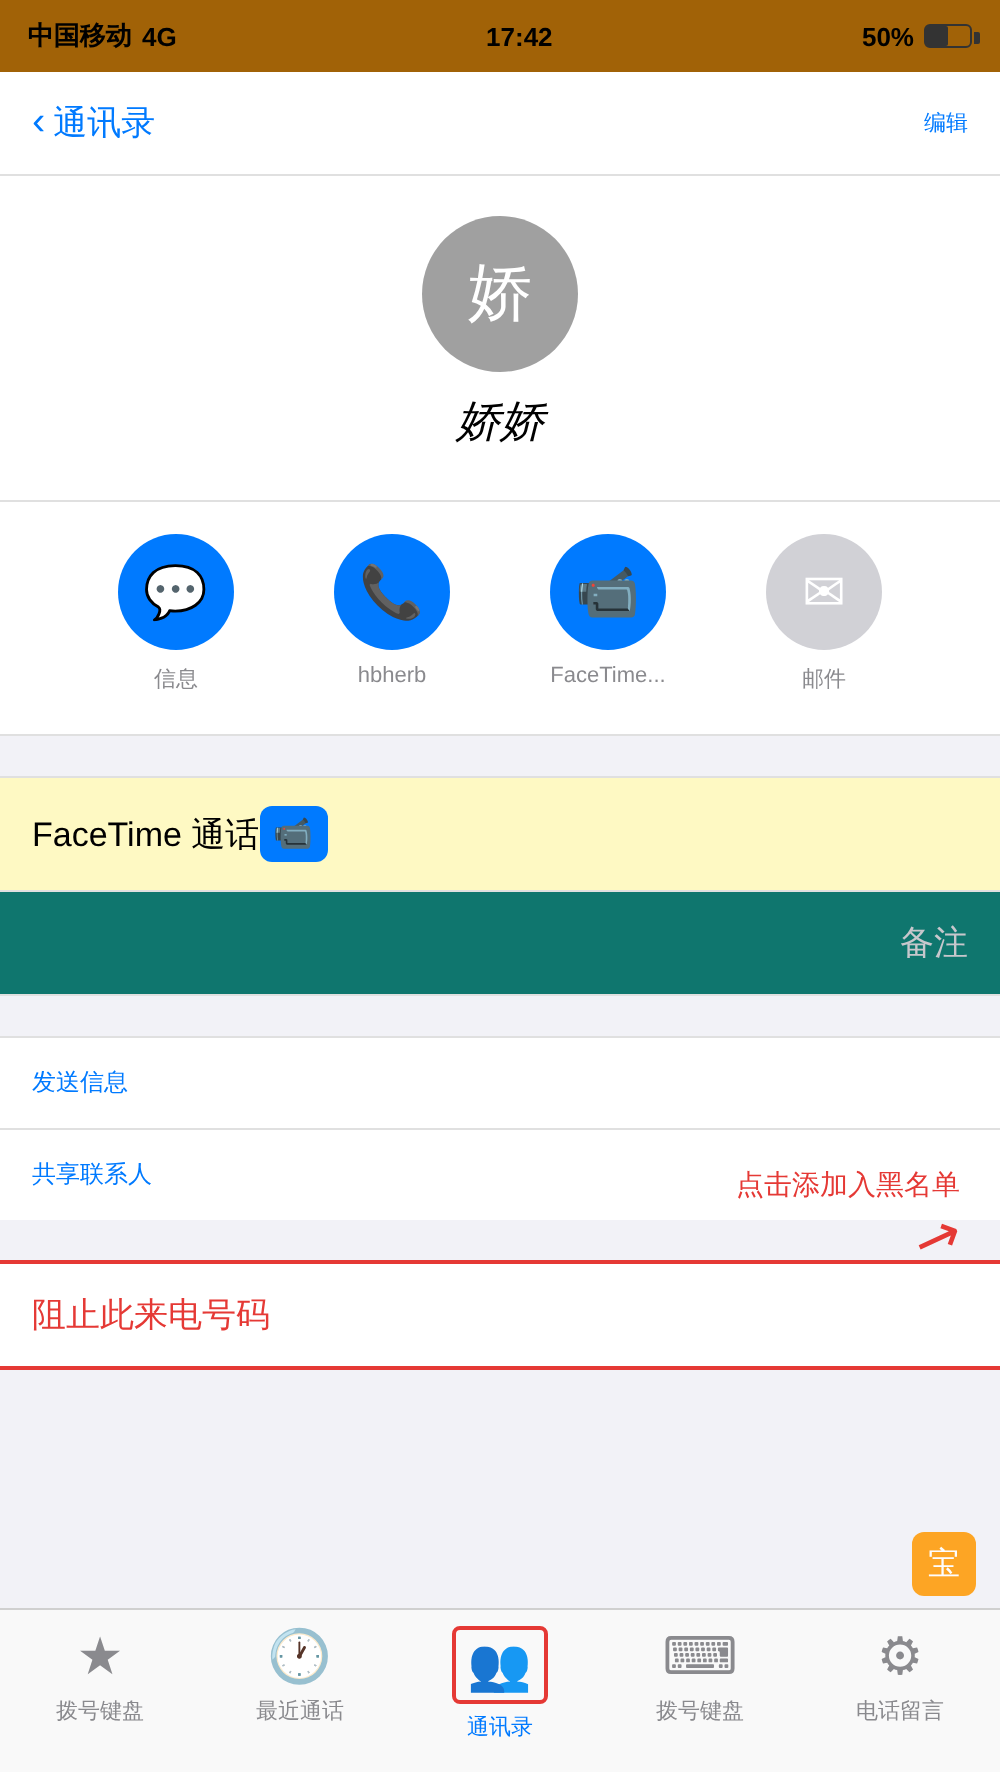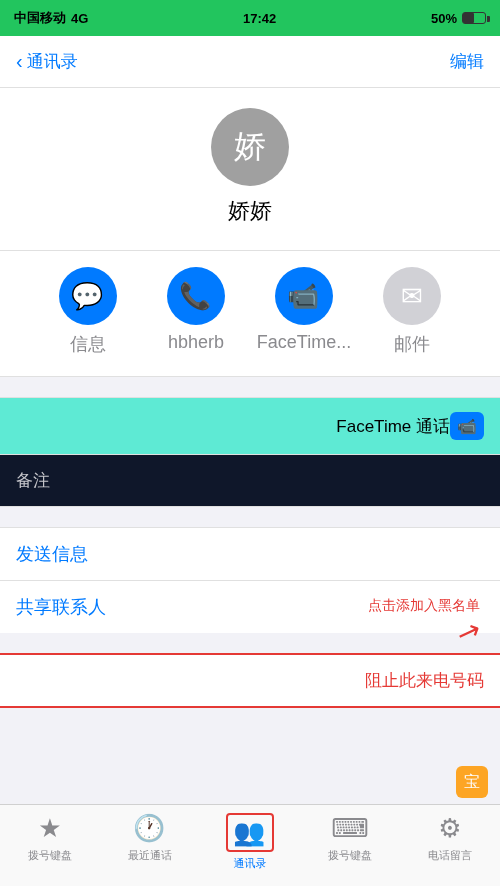--- a/index.html
+++ b/index.html
@@ -7,21 +7,21 @@
       width: 500px;
       height: 886px;
       font-family: -apple-system, 'PingFang SC', 'Helvetica Neue', sans-serif;
       background: #f2f2f7;
       overflow: hidden;
       position: relative;
     }
 
     
     .status-bar {
-      background: #22c55e;
+      background: #a16207;
       height: 36px;
       display: flex;
       align-items: center;
       justify-content: space-between;
       padding: 0 14px;
       font-size: 13px;
       font-weight: 600;
     }
     .status-left { display: flex; align-items: center; gap: 5px; }
     .status-center { font-size: 13px; font-weight: 600; }
@@ -53,21 +53,21 @@
       align-items: center;
       gap: 4px;
     }
     .nav-back-chevron {
       font-size: 20px;
       font-weight: 300;
       margin-top: -1px;
     }
     .nav-edit {
       color: #007aff;
-      font-size: 17px;
+      font-size: 11px;
     }
 
     
     .contact-header {
       background: #fff;
       padding: 20px 0 24px;
       display: flex;
       flex-direction: column;
       align-items: center;
       border-bottom: 1px solid #e0e0e0;
@@ -82,20 +82,21 @@
       justify-content: center;
       font-size: 32px;
       color: #fff;
       margin-bottom: 10px;
     }
     .contact-name {
       font-size: 22px;
       font-weight: 400;
       color: #000;
       margin-bottom: 0;
+      font-style: italic;
     }
 
     
     .action-row {
       background: #fff;
       padding: 16px 0 20px;
       display: flex;
       justify-content: center;
       gap: 28px;
       border-bottom: 1px solid #e0e0e0;
@@ -112,33 +113,33 @@
       height: 58px;
       border-radius: 50%;
       display: flex;
       align-items: center;
       justify-content: center;
       font-size: 26px;
     }
     .action-icon-circle.blue { background: #007aff; color: #fff; }
     .action-icon-circle.gray { background: #d1d1d6; color: #fff; }
     .action-label {
-      font-size: 18px;
+      font-size: 11px;
       color: #8a8a8e;
       text-align: center;
     }
 
     
     .facetime-section {
-      background: #5eead4;
+      background: #fef9c3;
       margin-top: 20px;
       padding: 14px 16px;
       display: flex;
       align-items: center;
-      justify-content: flex-end;
+      justify-content: flex-start;
       border-top: 1px solid #e0e0e0;
       border-bottom: 1px solid #e0e0e0;
     }
     .facetime-label {
       font-size: 17px;
       color: #000;
     }
     .facetime-icon {
       width: 34px;
       height: 28px;
@@ -146,63 +147,63 @@
       border-radius: 6px;
       display: flex;
       align-items: center;
       justify-content: center;
       color: #fff;
       font-size: 16px;
     }
 
     
     .notes-section {
-      background: #0f172a;
+      background: #0f766e;
       margin-top: 0;
       padding: 14px 16px;
       border-bottom: 1px solid #e0e0e0;
       color: #c7c7cc;
       font-size: 17px;
+      text-align: right;
     }
 
     
     .list-section {
       background: #fff;
       margin-top: 20px;
       border-top: 1px solid #e0e0e0;
     }
     .list-item {
       padding: 14px 16px;
       border-bottom: 1px solid #e0e0e0;
-      font-size: 18px;
+      font-size: 12px;
       color: #007aff;
     }
     .list-item:last-child {
       border-bottom: none;
     }
 
     
     .block-section {
       background: #fff;
       margin-top: 20px;
       border-top: 2px solid #e53935;
       border-bottom: 2px solid #e53935;
     }
     .block-item {
       padding: 14px 16px;
       font-size: 17px;
       color: #e53935;
-      text-align: right;
     }
 
     
     .annotation-container {
       position: absolute;
       right: 20px;
-      bottom: 239px;
+      bottom: 252px;
       display: flex;
       flex-direction: column;
       align-items: flex-end;
       pointer-events: none;
     }
     .annotation-text {
       color: #e53935;
       font-size: 14px;
       margin-bottom: 4px;
       white-space: nowrap;

